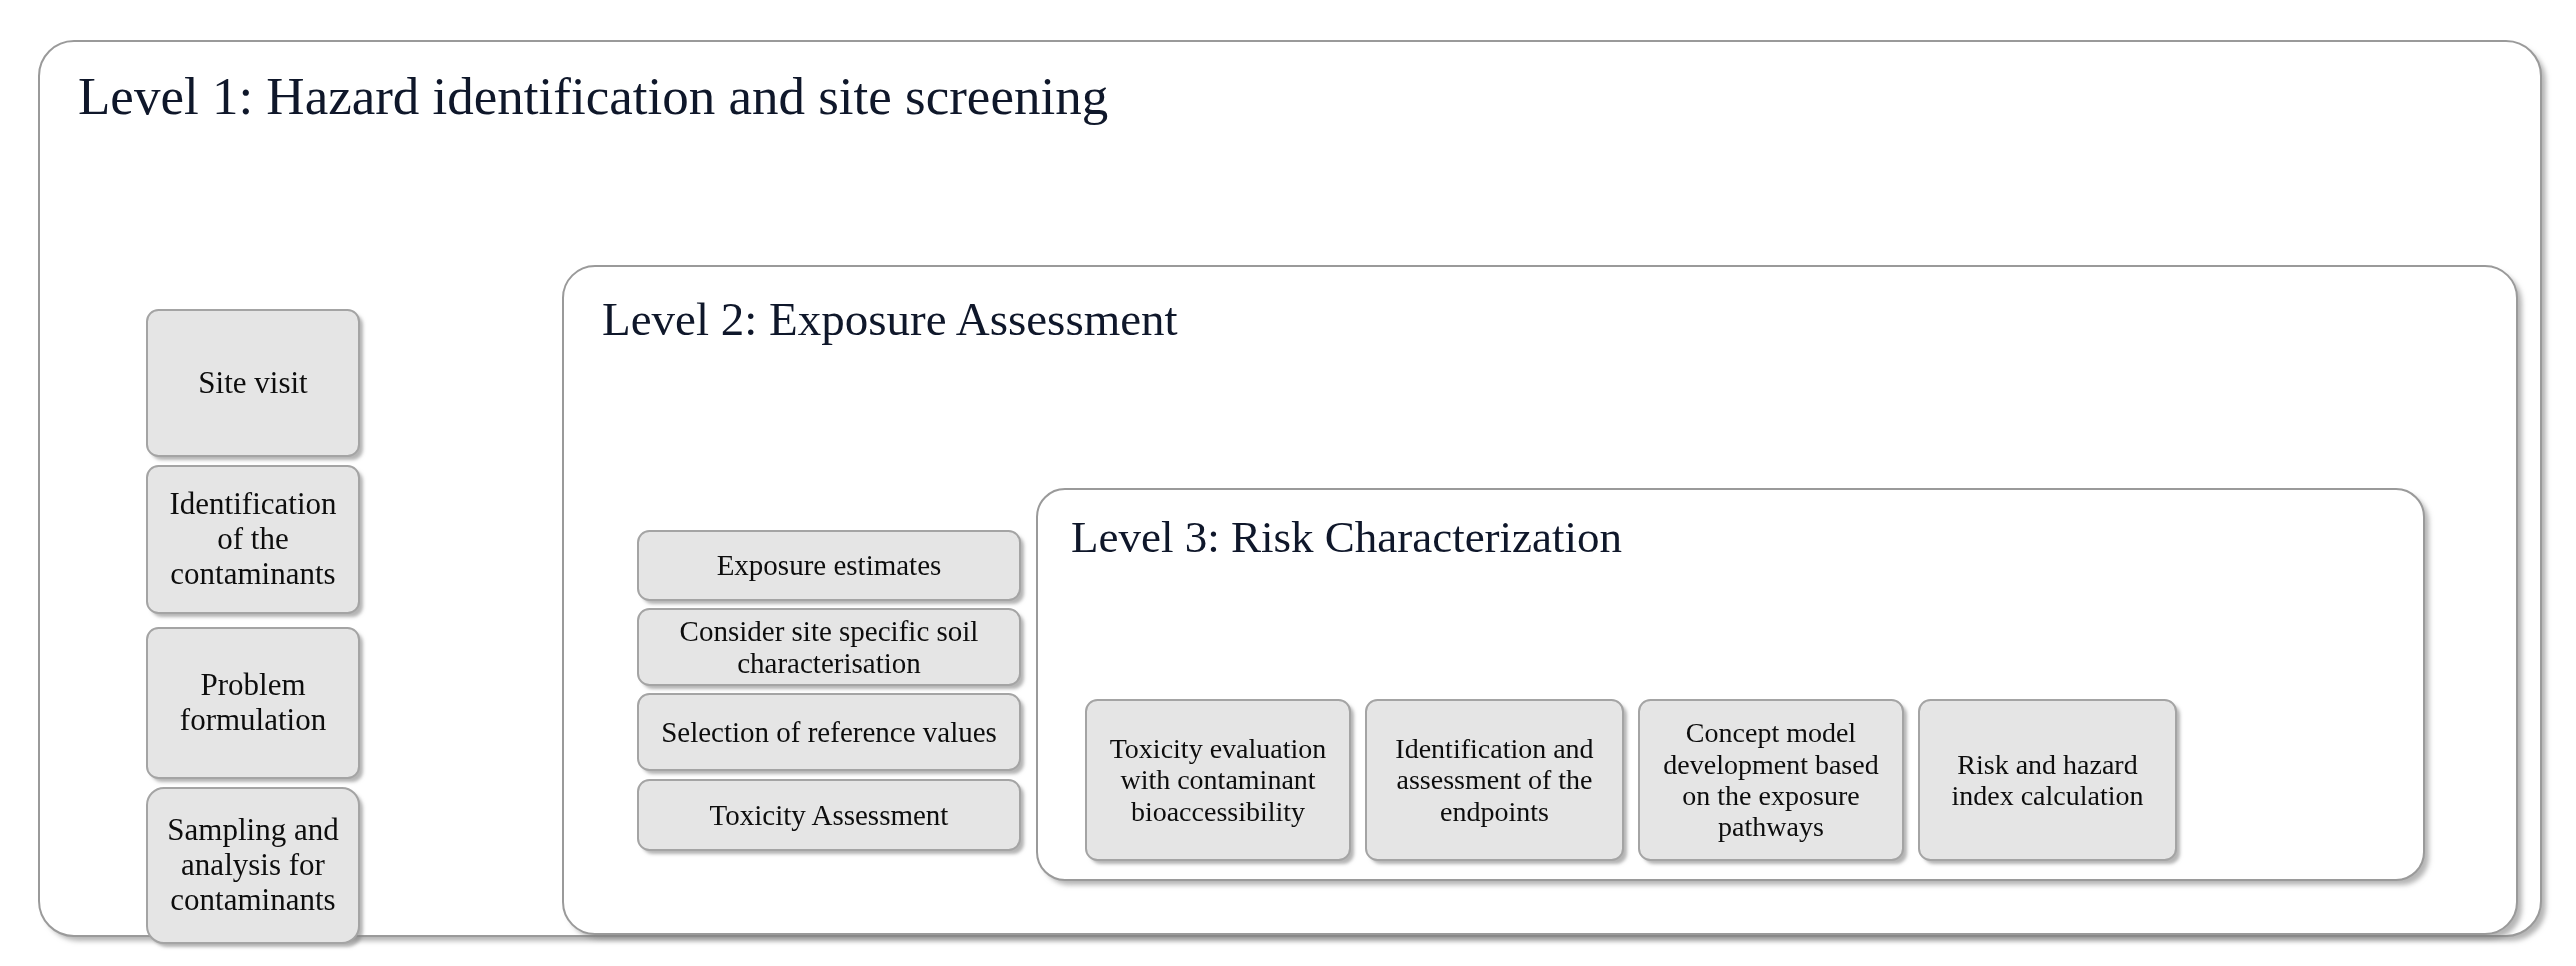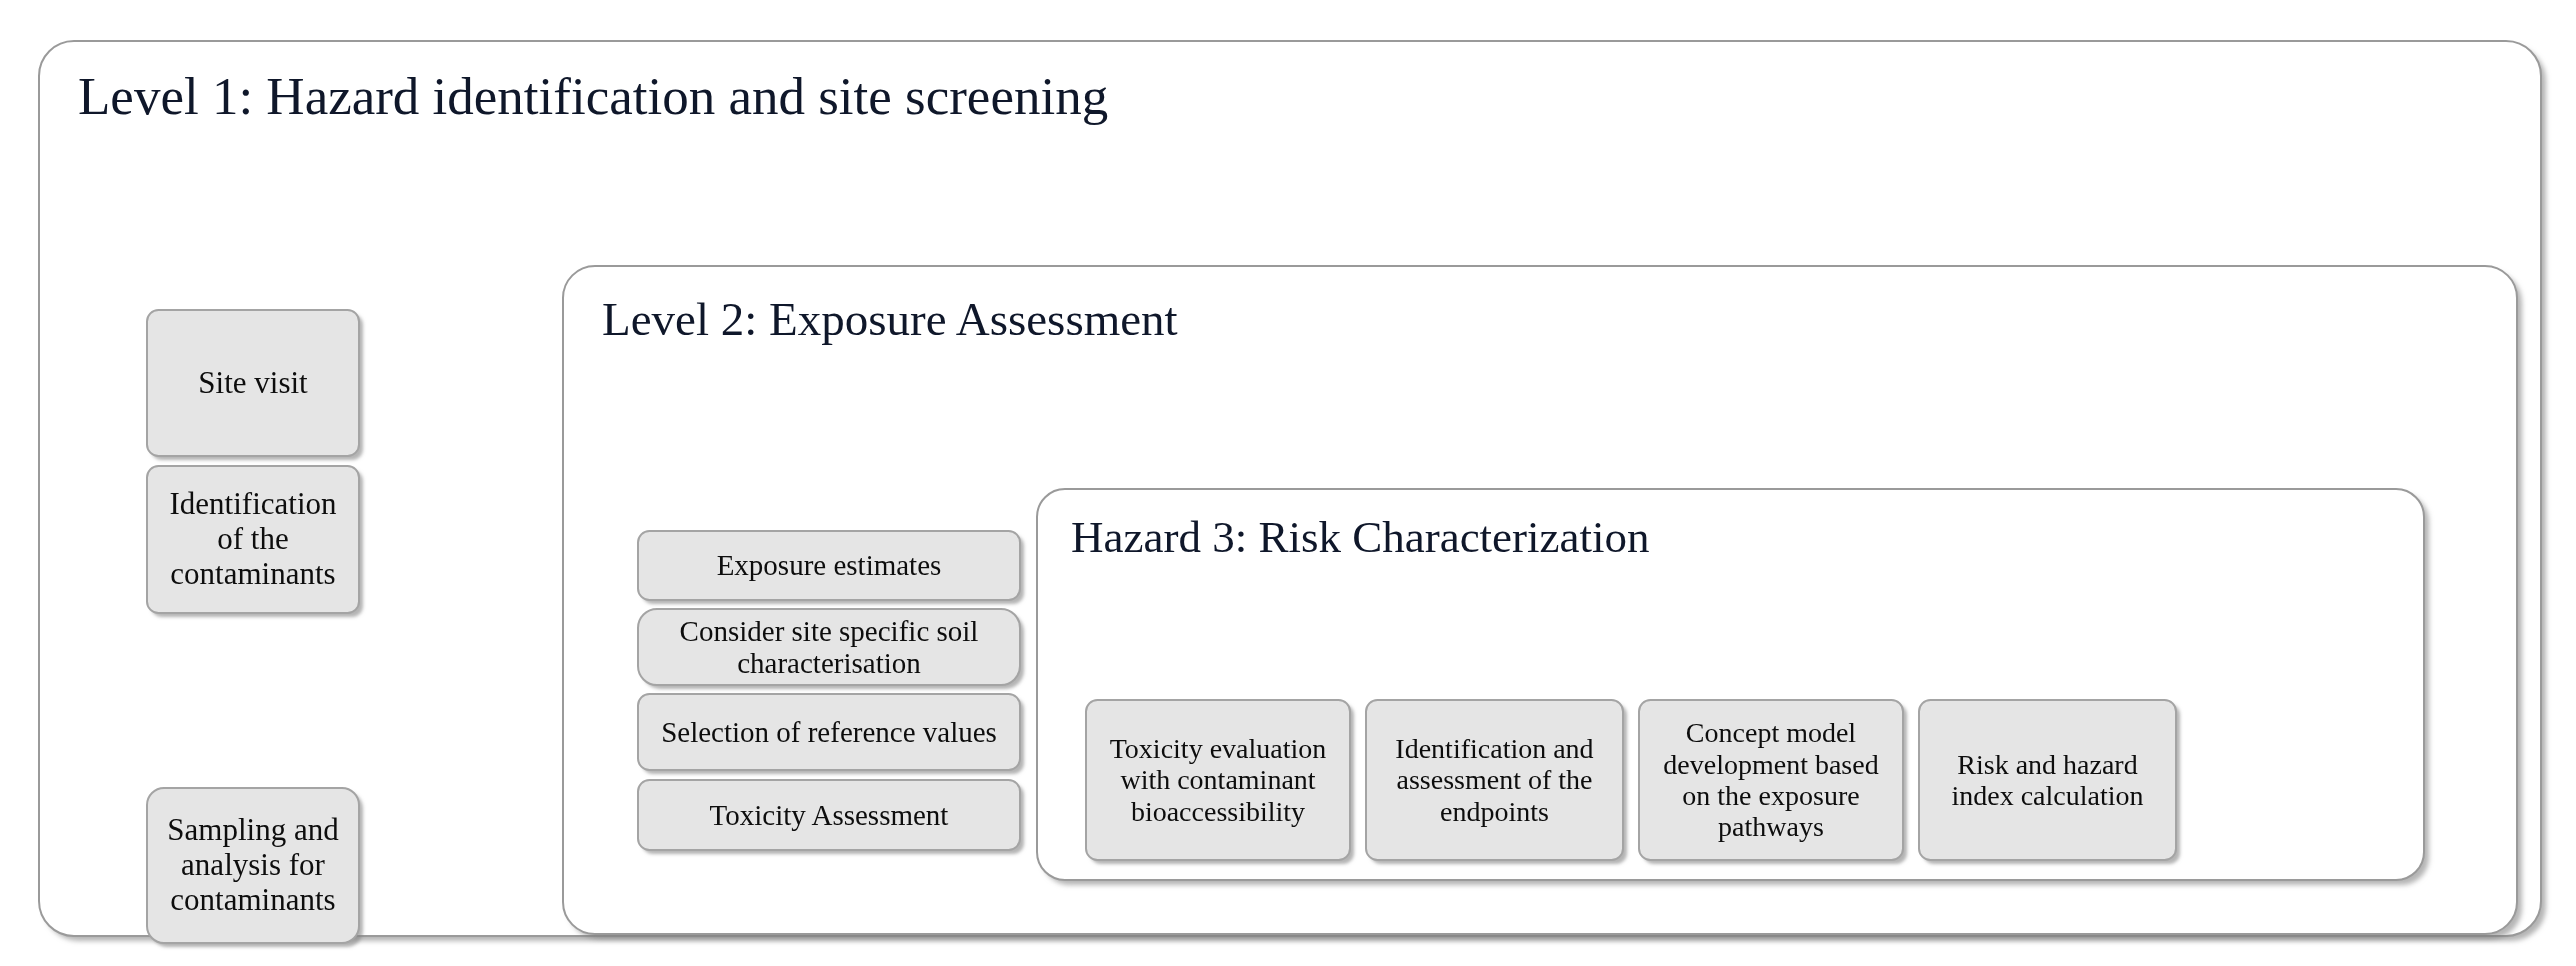--- a/index.html
+++ b/index.html
@@ -100,21 +100,21 @@
   }
   .l1-box { left: 106px; width: 214px; font-size: 31px; }
   #l1-box-0 { top: 267px;  height: 148px; }
   #l1-box-1 { top: 423px;  height: 149px; }
   #l1-box-2 { top: 585px;  height: 152px; }
   #l1-box-3 { top: 745px; height: 157px; border-radius: 18px; }
 
   
   .l2-box { left: 73px; width: 384px; font-size: 29px; }
   #l2-box-0 { top: 263px;  height: 71px; }
-  #l2-box-1 { top: 341px;  height: 78px; border-radius: 20px; }
+  #l2-box-1 { top: 341px;  height: 78px; }
   #l2-box-2 { top: 426px;  height: 78px; }
   #l2-box-3 { top: 512px;  height: 72px; }
 
   
   .l3-box { top: 209px; height: 162px; font-size: 28px; }
   #l3-box-0 { left: 47px;   width: 266px; }
   #l3-box-1 { left: 327px;  width: 259px; }
   #l3-box-2 { left: 600px;  width: 266px; }
   #l3-box-3 { left: 880px; width: 259px; }
 
@@ -128,20 +128,23 @@
   <div class="level-container" id="level1">
 
     <div class="level-title" id="level1-title">Level 1: Hazard identification and site screening</div>
 
     <div class="box l1-box" id="l1-box-0">
       <span class="box-label">Site visit</span>
     </div>
     <div class="box l1-box" id="l1-box-1">
       <span class="box-label">Identification of the contaminants</span>
     </div>
+    <div class="box l1-box" id="l1-box-2">
+      <span class="box-label">Problem formulation</span>
+    </div>
     <div class="box l1-box" id="l1-box-3">
       <span class="box-label">Sampling and analysis for contaminants</span>
     </div>
 
     <div class="level-container" id="level2">
 
       <div class="level-title" id="level2-title">Level 2: Exposure Assessment</div>
 
       <div class="box l2-box" id="l2-box-0">
         <span class="box-label">Exposure estimates</span>
@@ -151,21 +154,21 @@
       </div>
       <div class="box l2-box" id="l2-box-2">
         <span class="box-label">Selection of reference values</span>
       </div>
       <div class="box l2-box" id="l2-box-3">
         <span class="box-label">Toxicity Assessment</span>
       </div>
 
       <div class="level-container" id="level3">
 
-        <div class="level-title" id="level3-title">Hazard 3: Risk Characterization</div>
+        <div class="level-title" id="level3-title">Level 3: Risk Characterization</div>
 
         <div class="box l3-box" id="l3-box-0">
           <span class="box-label">Toxicity evaluation with contaminant bioaccessibility</span>
         </div>
         <div class="box l3-box" id="l3-box-1">
           <span class="box-label">Identification and assessment of the endpoints</span>
         </div>
         <div class="box l3-box" id="l3-box-2">
           <span class="box-label">Concept model development based on the exposure pathways</span>
         </div>

